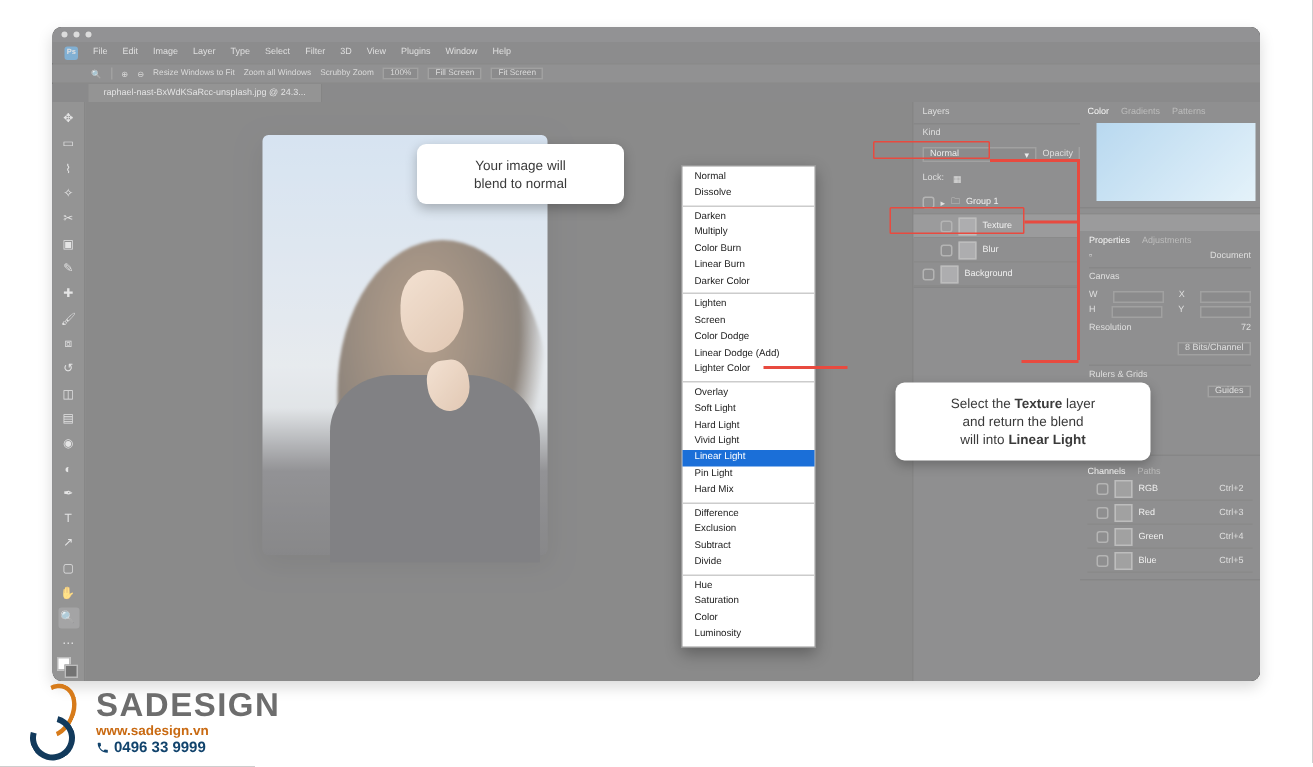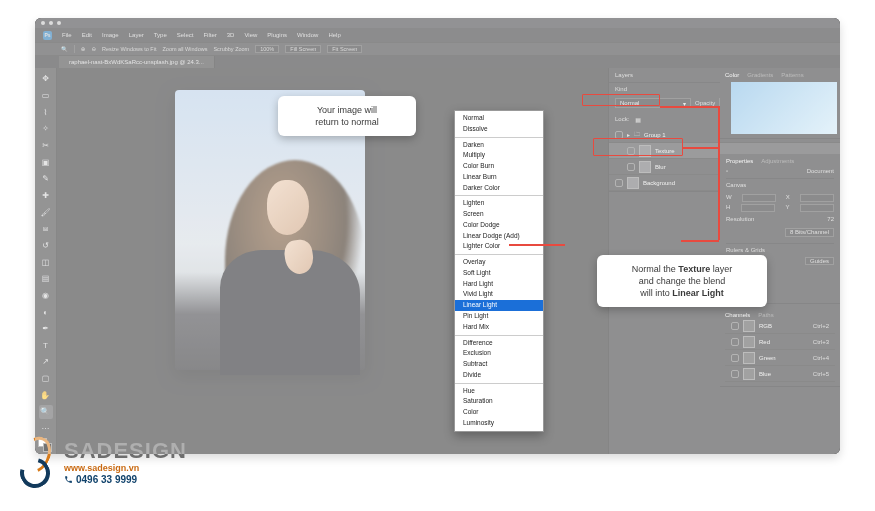--- a/index.html
+++ b/index.html
@@ -69,21 +69,21 @@
   .callout { position:absolute; background:#fff; border-radius:6px; box-shadow:0 3px 8px rgba(0,0,0,.25); padding:8px 24px; font-size:9px; color:#3a3a3a; text-align:center; z-index:130; line-height:1.35;}
   .callout.top { left:243px; top:78px; width:138px;}
   .callout.right { left:562px; top:237px; width:170px;}
   .callout.right b{ font-weight:700; }
 
   
   .redline{ position:absolute; background:#e84a3f; z-index:125;}
   .redbox{ position:absolute; border:1.5px solid #e84a3f; z-index:125; border-radius:1px;}
 
   
-  .brand { position:absolute; left:14px; top:436px; display:flex; align-items:center; gap:6px;}
+  .brand { position:absolute; left:14px; top:455px; display:flex; align-items:center; gap:6px;}
   .brand-logo{ width:44px; height:52px; position:relative;}
   .flame{ position:absolute; left:8px; top:0; width:28px; height:38px; border-radius:50% 50% 50% 0; border:3px solid #d77b1a; border-left-color:transparent; border-bottom-color:transparent; transform:rotate(25deg);}
   .scirc{ position:absolute; left:6px; top:22px; width:30px; height:30px; border:4px solid #123a5c; border-radius:50%; border-top-color:transparent; transform:rotate(-30deg);}
   .brand-text{ display:flex; flex-direction:column; line-height:1.1;}
   .brand-text .title{ font-size:22px; font-weight:700; letter-spacing:1px; color:#6d6d6d;}
   .brand-text .site{ font-size:9px; color:#c96a12; font-weight:600;}
   .brand-text .phone{ font-size:10px; color:#11436c; font-weight:600; display:flex; align-items:center; gap:3px;}
   .phone svg{ width:9px; height:9px; fill:#11436c;}
 </style>
 </head>
@@ -356,25 +356,25 @@
     <div class="grp">
       <div class="itm">Hue</div>
       <div class="itm">Saturation</div>
       <div class="itm">Color</div>
       <div class="itm">Luminosity</div>
     </div>
   </div>
 
   <div class="callout top">
     <span>Your image will</span><br>
-    <span>return to normal</span>
+    <span>blend to normal</span>
   </div>
   <div class="callout right">
-    <span>Normal the </span><b>Texture</b><span> layer</span><br>
-    <span>and change the blend</span><br>
+    <span>Select the </span><b>Texture</b><span> layer</span><br>
+    <span>and return the blend</span><br>
     <span>will into </span><b>Linear Light</b>
   </div>
 
 </div>
 
 <div class="brand">
   <div class="brand-logo">
     <div class="flame"></div>
     <div class="scirc"></div>
   </div>

